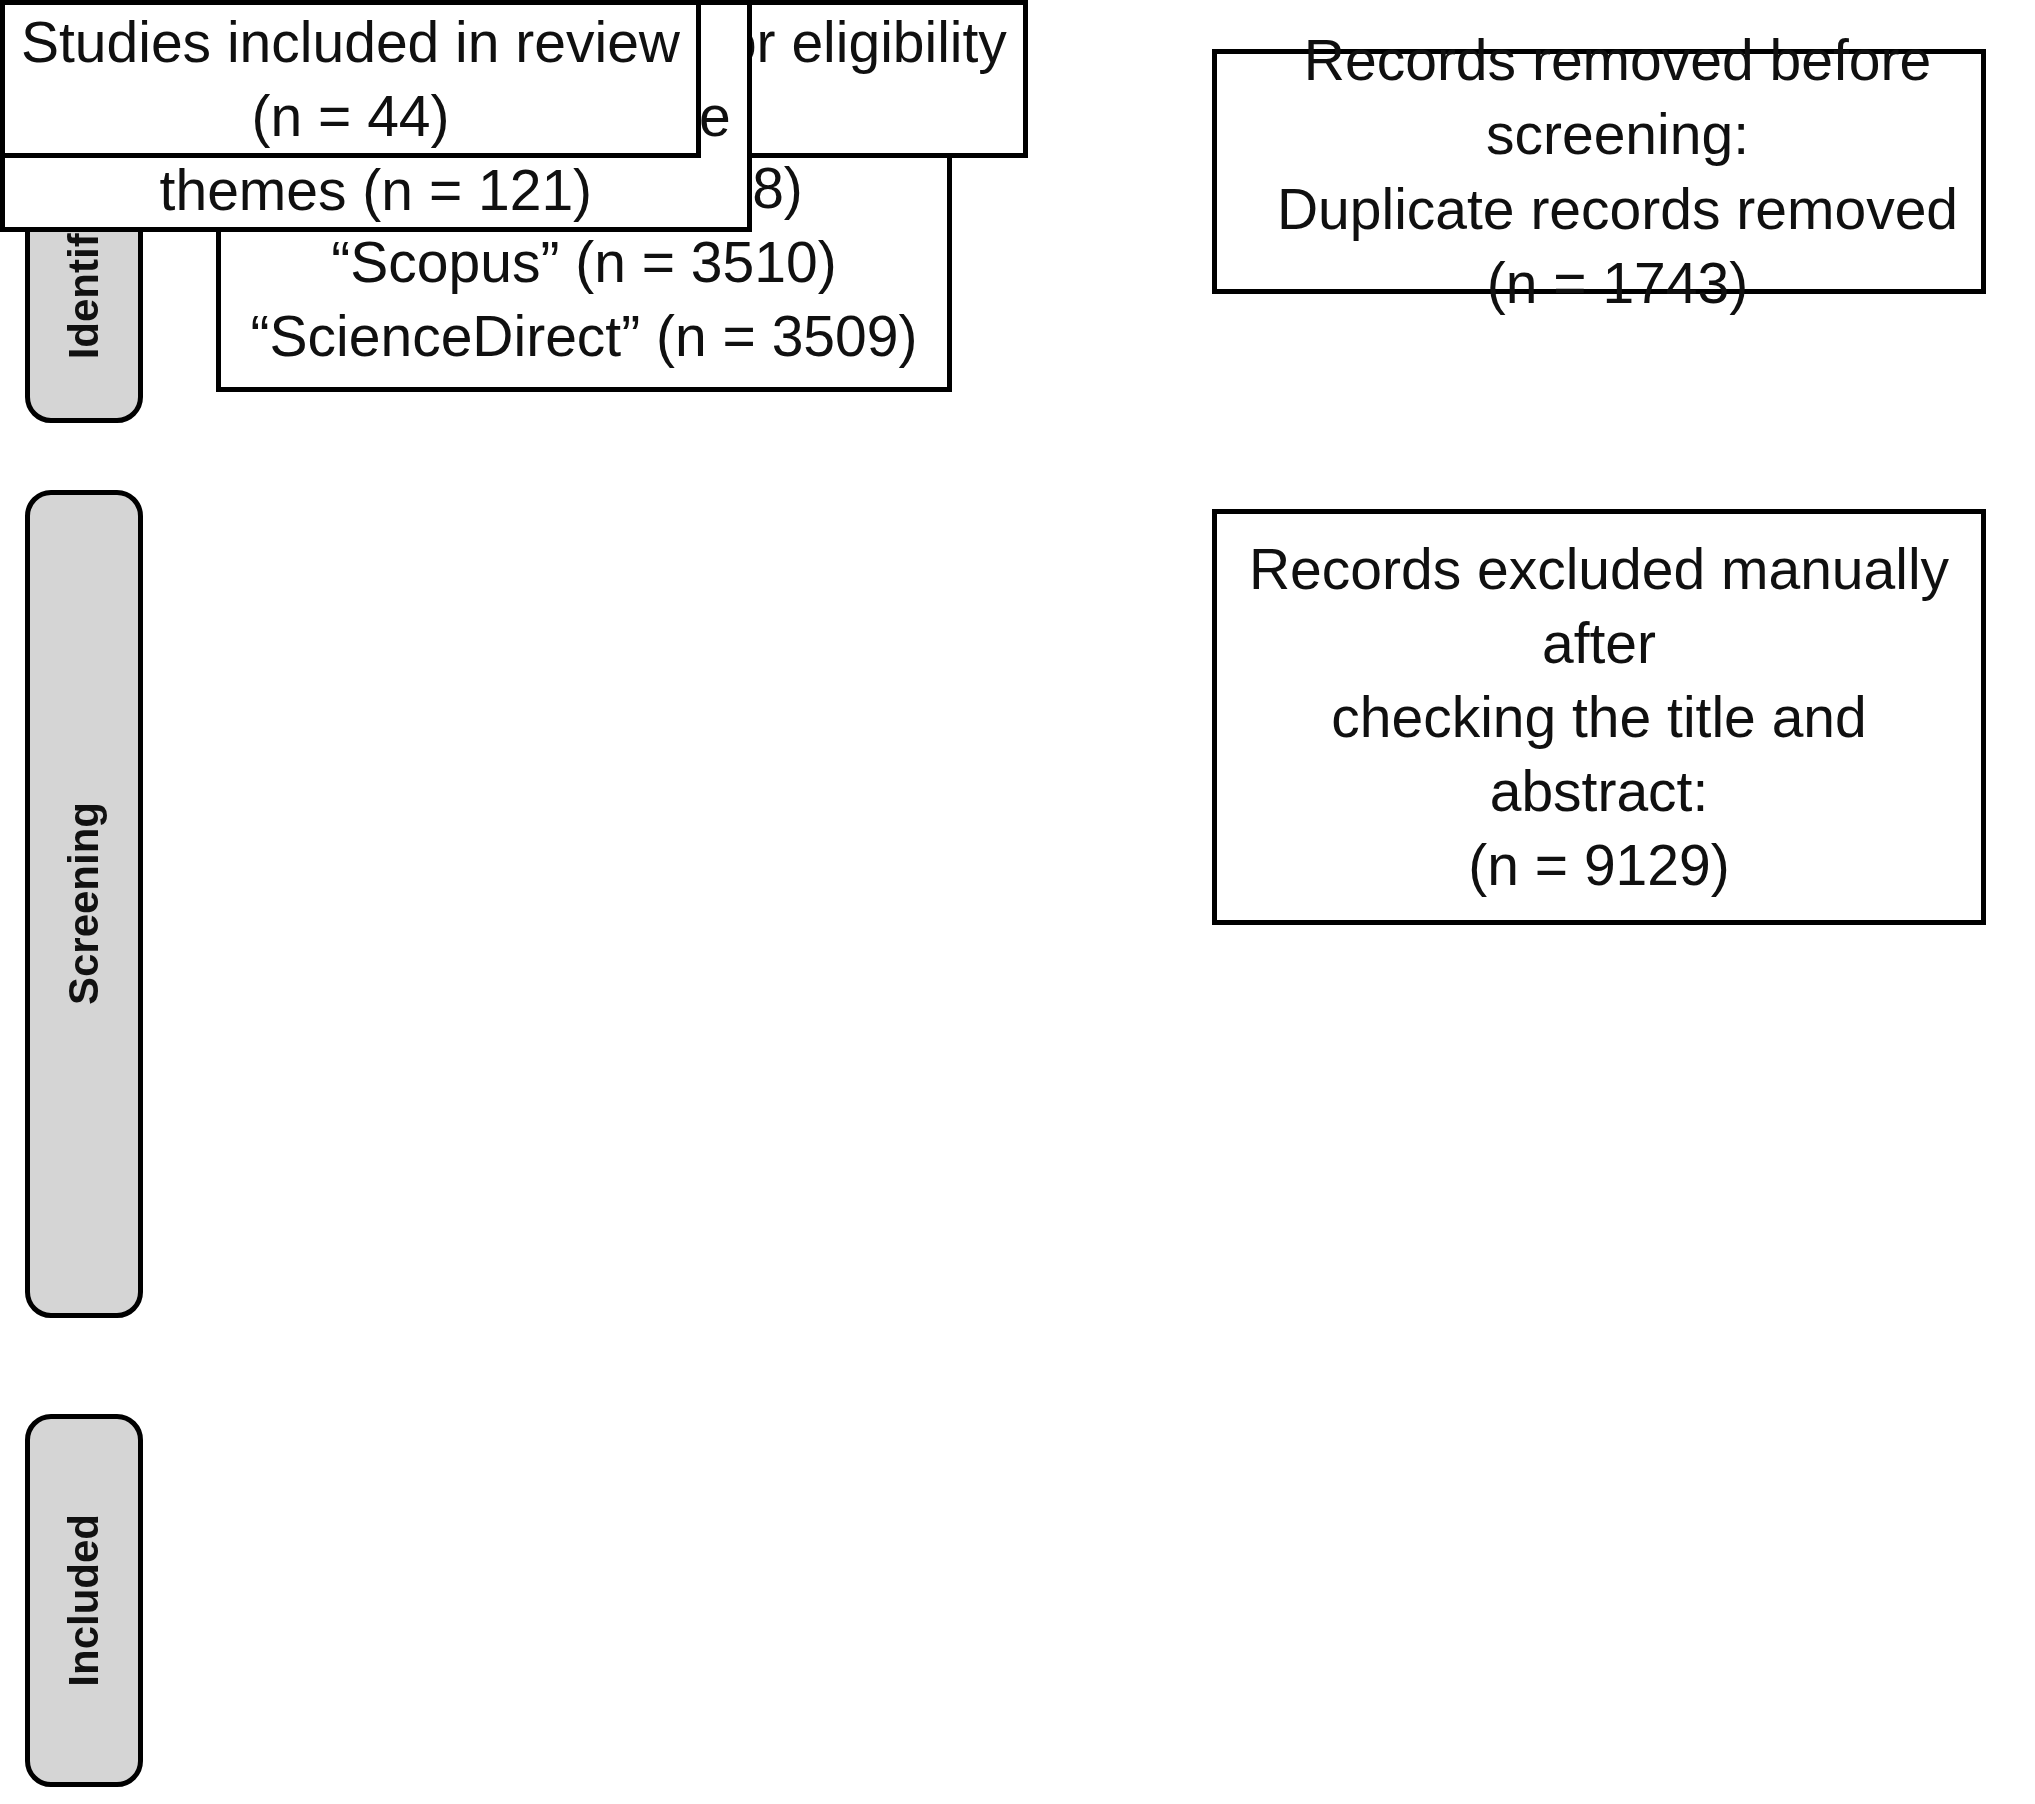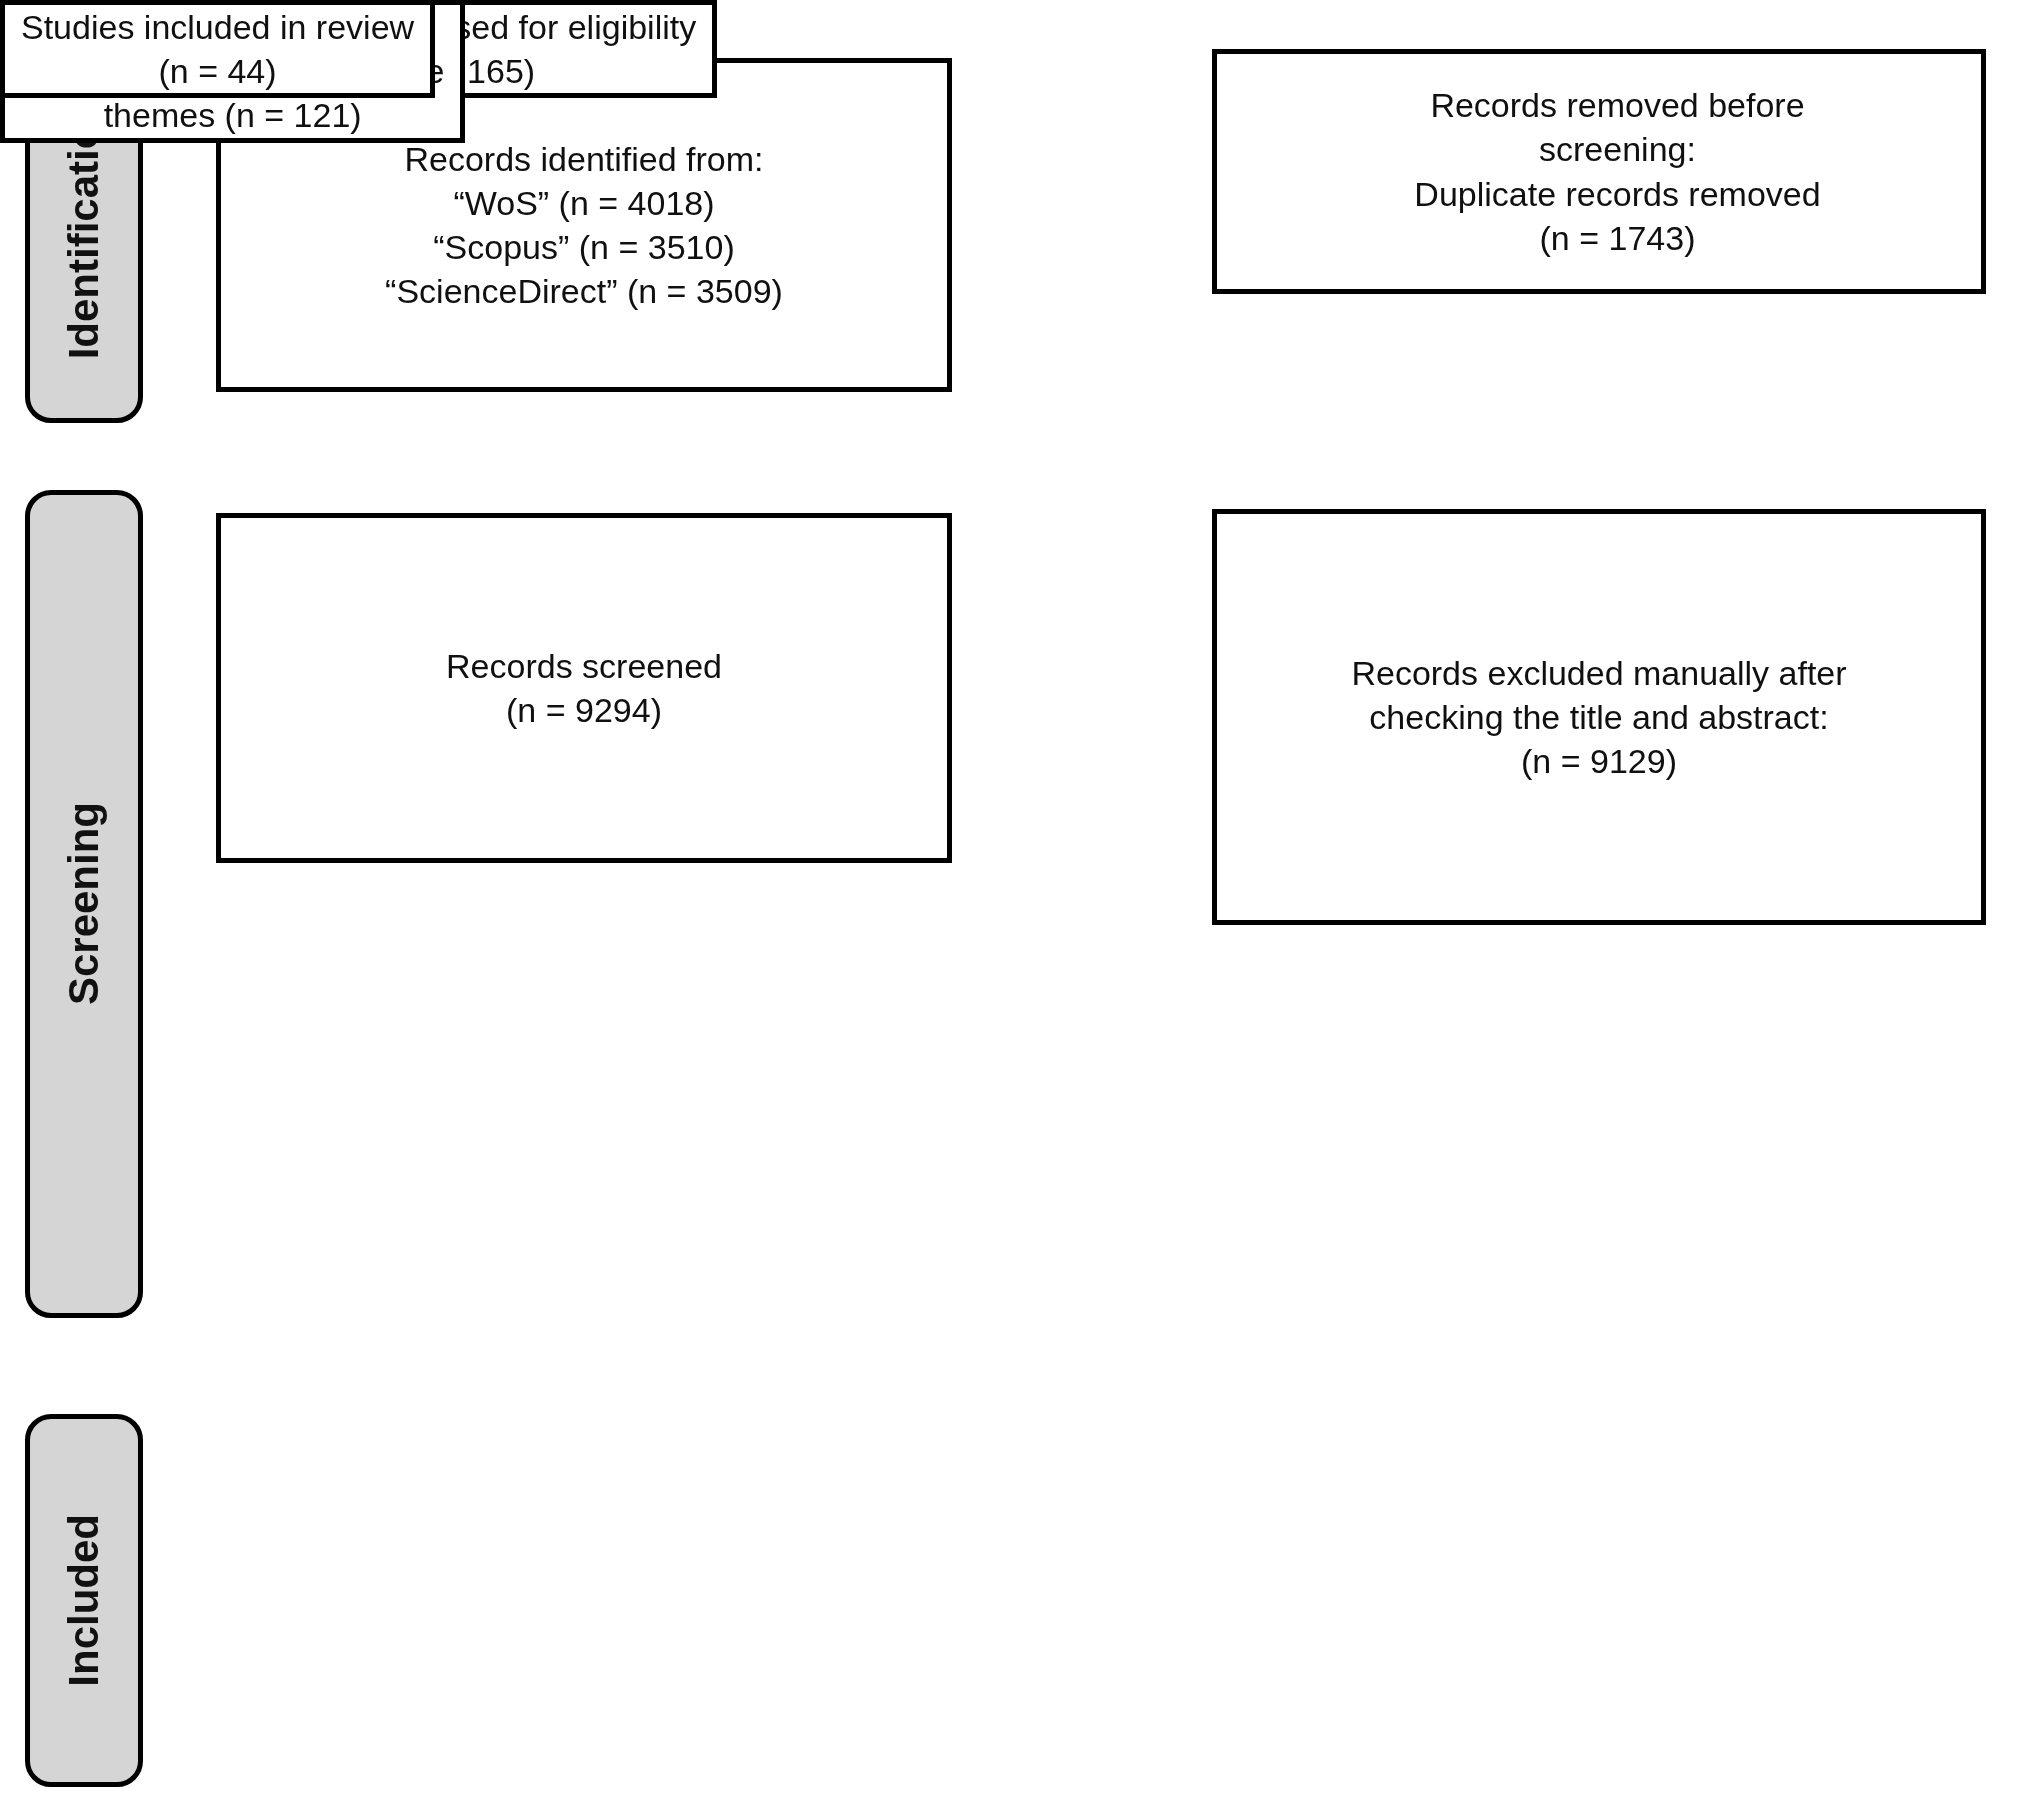--- a/index.html
+++ b/index.html
@@ -50,21 +50,21 @@
     position: absolute;
     box-sizing: border-box;
     background: #ffffff;
     border: 5.6px solid #000000;
     display: flex;
     align-items: center;
     justify-content: center;
     text-align: center;
   }
   .flow-box-text {
-    font-size: 34px;
+    font-size: 57px;
     line-height: 1.30;
     color: #101010;
     padding: 0 16px;
     white-space: pre-line;
   }
 
   #box-identified     { left: 216px;  top: 58px;   width: 736px; height: 334px; }
   #box-removed        { left: 1212px; top: 49px;   width: 774px; height: 245px; padding-left: 37px; }
   #box-screened       { left: 216px;  top: 513px;  width: 736px; height: 350px; }
   #box-excluded-title { left: 1212px; top: 509px;  width: 774px; height: 416px; }
@@ -141,24 +141,20 @@
 “ScienceDirect” (n = 3509)</div>
   </div>
 
   <div class="flow-box" id="box-removed">
     <div class="flow-box-text">Records removed before
 screening:
 Duplicate records removed
 (n = 1743)</div>
   </div>
 
-  <div class="flow-box" id="box-screened">
-    <div class="flow-box-text">Records screened
-(n = 9294)</div>
-  </div>
 
   <div class="flow-box" id="box-excluded-title">
     <div class="flow-box-text">Records excluded manually after
 checking the title and abstract:
 (n = 9129)</div>
   </div>
 
   <div class="flow-box" id="box-eligibility">
     <div class="flow-box-text">Reports assessed for eligibility
 (n = 165)</div>

